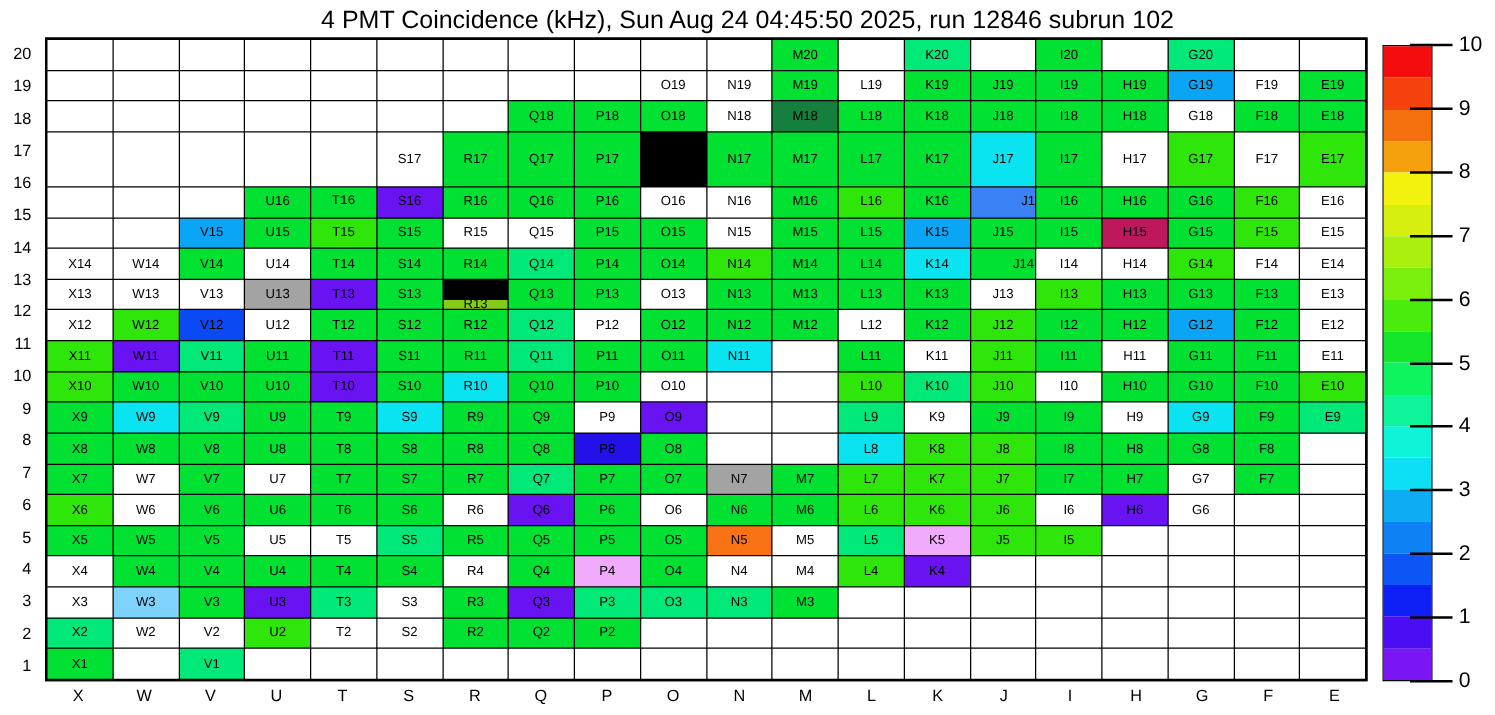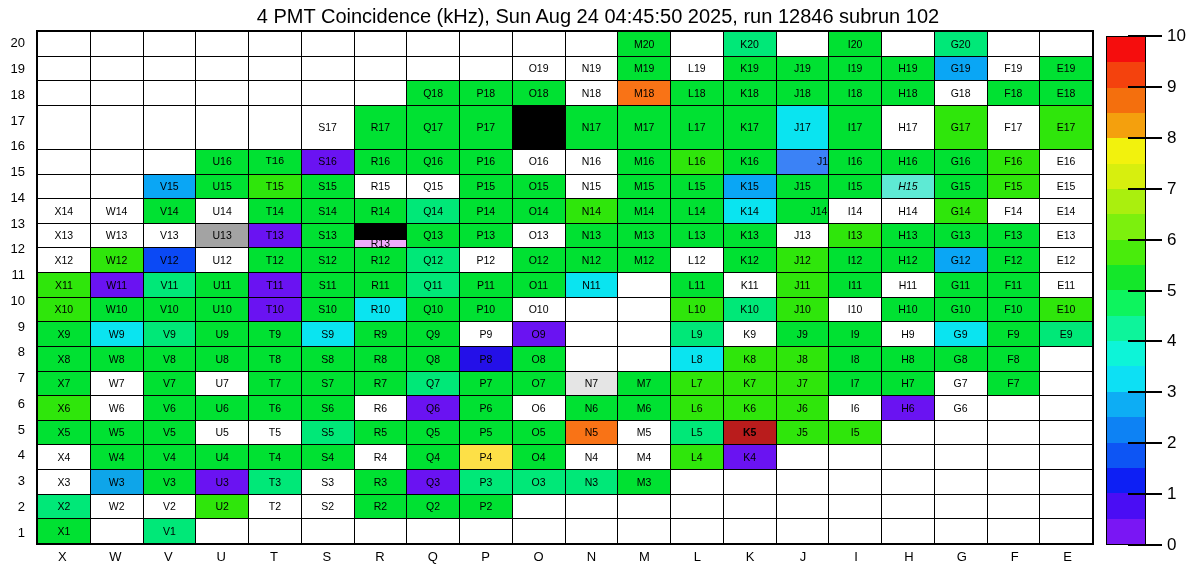--- a/index.html
+++ b/index.html
@@ -117,21 +117,21 @@
     <div class="cell"></div>
     <div class="cell"></div>
     <div class="cell"></div>
     <div class="cell"></div>
     <div class="cell"></div>
     <div class="cell"></div>
     <div class="cell" style="background: rgb(0, 225, 50);">Q18</div>
     <div class="cell" style="background: rgb(0, 225, 50);">P18</div>
     <div class="cell" style="background: rgb(0, 225, 50);">O18</div>
     <div class="cell" style="background: rgb(255, 255, 255);">N18</div>
-    <div class="cell" style="background: #f97316;">M18</div>
+    <div class="cell" style="background: #15803d;">M18</div>
     <div class="cell" style="background: rgb(0, 225, 50);">L18</div>
     <div class="cell" style="background: rgb(0, 225, 50);">K18</div>
     <div class="cell" style="background: rgb(0, 225, 50);">J18</div>
     <div class="cell" style="background: rgb(0, 225, 50);">I18</div>
     <div class="cell" style="background: rgb(0, 225, 50);">H18</div>
     <div class="cell" style="background: rgb(255, 255, 255);">G18</div>
     <div class="cell" style="background: rgb(0, 225, 50);">F18</div>
     <div class="cell" style="background: rgb(0, 225, 50);">E18</div>
     <div class="cell"></div>
     <div class="cell"></div>
@@ -182,21 +182,21 @@
     <div class="cell" style="background: rgb(255, 255, 255);">R15</div>
     <div class="cell" style="background: rgb(255, 255, 255);">Q15</div>
     <div class="cell" style="background: rgb(0, 225, 50);">P15</div>
     <div class="cell" style="background: rgb(0, 225, 50);">O15</div>
     <div class="cell" style="background: rgb(255, 255, 255);">N15</div>
     <div class="cell" style="background: rgb(0, 225, 50);">M15</div>
     <div class="cell" style="background: rgb(0, 225, 50);">L15</div>
     <div class="cell" style="background: rgb(10, 166, 245);">K15</div>
     <div class="cell" style="background: rgb(0, 225, 50);">J15</div>
     <div class="cell" style="background: rgb(0, 225, 50);">I15</div>
-    <div class="cell" style="background: #5eead4; font-style: italic;">H15</div>
+    <div class="cell" style="background: #be185d;">H15</div>
     <div class="cell" style="background: rgb(0, 225, 50);">G15</div>
     <div class="cell" style="background: rgb(47, 230, 11);">F15</div>
     <div class="cell" style="background: rgb(255, 255, 255);">E15</div>
     <div class="cell" style="background: rgb(255, 255, 255);">X14</div>
     <div class="cell" style="background: rgb(255, 255, 255);">W14</div>
     <div class="cell" style="background: rgb(0, 225, 50);">V14</div>
     <div class="cell" style="background: rgb(255, 255, 255);">U14</div>
     <div class="cell" style="background: rgb(0, 225, 50);">T14</div>
     <div class="cell" style="background: rgb(0, 225, 50);">S14</div>
     <div class="cell" style="background: rgb(0, 225, 50);">R14</div>
@@ -212,21 +212,21 @@
     <div class="cell" style="background: rgb(255, 255, 255);">H14</div>
     <div class="cell" style="background: rgb(47, 230, 11);">G14</div>
     <div class="cell" style="background: rgb(255, 255, 255);">F14</div>
     <div class="cell" style="background: rgb(255, 255, 255);">E14</div>
     <div class="cell" style="background: rgb(255, 255, 255);">X13</div>
     <div class="cell" style="background: rgb(255, 255, 255);">W13</div>
     <div class="cell" style="background: rgb(255, 255, 255);">V13</div>
     <div class="cell" style="background: #a3a3a3;">U13</div>
     <div class="cell" style="background: rgb(106, 19, 242);">T13</div>
     <div class="cell" style="background: rgb(0, 225, 50);">S13</div>
-    <div class="cell" style="background: #f0abfc; margin-top: 16px;">R13</div>
+    <div class="cell" style="background: #84cc16; margin-top: 16px;">R13</div>
     <div class="cell" style="background: rgb(0, 225, 50);">Q13</div>
     <div class="cell" style="background: rgb(0, 225, 50);">P13</div>
     <div class="cell" style="background: rgb(255, 255, 255);">O13</div>
     <div class="cell" style="background: rgb(0, 225, 50);">N13</div>
     <div class="cell" style="background: rgb(0, 225, 50);">M13</div>
     <div class="cell" style="background: rgb(0, 225, 50);">L13</div>
     <div class="cell" style="background: rgb(0, 225, 50);">K13</div>
     <div class="cell" style="background: rgb(255, 255, 255);">J13</div>
     <div class="cell" style="background: rgb(47, 230, 11);">I13</div>
     <div class="cell" style="background: rgb(0, 225, 50);">H13</div>
@@ -336,21 +336,21 @@
     <div class="cell" style="background: rgb(0, 225, 50);">X7</div>
     <div class="cell" style="background: rgb(255, 255, 255);">W7</div>
     <div class="cell" style="background: rgb(0, 225, 50);">V7</div>
     <div class="cell" style="background: rgb(255, 255, 255);">U7</div>
     <div class="cell" style="background: rgb(0, 225, 50);">T7</div>
     <div class="cell" style="background: rgb(0, 225, 50);">S7</div>
     <div class="cell" style="background: rgb(0, 225, 50);">R7</div>
     <div class="cell" style="background: rgb(0, 232, 120);">Q7</div>
     <div class="cell" style="background: rgb(0, 225, 50);">P7</div>
     <div class="cell" style="background: rgb(0, 225, 50);">O7</div>
-    <div class="cell" style="background: #e5e5e5;">N7</div>
+    <div class="cell" style="background: #a3a3a3;">N7</div>
     <div class="cell" style="background: rgb(0, 225, 50);">M7</div>
     <div class="cell" style="background: rgb(47, 230, 11);">L7</div>
     <div class="cell" style="background: rgb(47, 230, 11);">K7</div>
     <div class="cell" style="background: rgb(47, 230, 11);">J7</div>
     <div class="cell" style="background: rgb(0, 225, 50);">I7</div>
     <div class="cell" style="background: rgb(0, 225, 50);">H7</div>
     <div class="cell" style="background: rgb(255, 255, 255);">G7</div>
     <div class="cell" style="background: rgb(0, 225, 50);">F7</div>
     <div class="cell"></div>
     <div class="cell" style="background: rgb(47, 230, 11);">X6</div>
@@ -379,49 +379,49 @@
     <div class="cell" style="background: rgb(255, 255, 255);">U5</div>
     <div class="cell" style="background: rgb(255, 255, 255);">T5</div>
     <div class="cell" style="background: rgb(0, 232, 120);">S5</div>
     <div class="cell" style="background: rgb(0, 225, 50);">R5</div>
     <div class="cell" style="background: rgb(0, 225, 50);">Q5</div>
     <div class="cell" style="background: rgb(0, 225, 50);">P5</div>
     <div class="cell" style="background: rgb(0, 225, 50);">O5</div>
     <div class="cell" style="background: #f97316;">N5</div>
     <div class="cell" style="background: rgb(255, 255, 255);">M5</div>
     <div class="cell" style="background: rgb(0, 232, 120);">L5</div>
-    <div class="cell" style="background: #b91c1c; font-weight: bold;">K5</div>
+    <div class="cell" style="background: #f0abfc;">K5</div>
     <div class="cell" style="background: rgb(47, 230, 11);">J5</div>
     <div class="cell" style="background: rgb(47, 230, 11);">I5</div>
     <div class="cell"></div>
     <div class="cell"></div>
     <div class="cell"></div>
     <div class="cell"></div>
     <div class="cell" style="background: rgb(255, 255, 255);">X4</div>
     <div class="cell" style="background: rgb(0, 225, 50);">W4</div>
     <div class="cell" style="background: rgb(0, 225, 50);">V4</div>
     <div class="cell" style="background: rgb(0, 225, 50);">U4</div>
     <div class="cell" style="background: rgb(0, 225, 50);">T4</div>
     <div class="cell" style="background: rgb(0, 225, 50);">S4</div>
     <div class="cell" style="background: rgb(255, 255, 255);">R4</div>
     <div class="cell" style="background: rgb(0, 225, 50); text-align: right;">Q4</div>
-    <div class="cell" style="background: #fde047;">P4</div>
+    <div class="cell" style="background: #f0abfc;">P4</div>
     <div class="cell" style="background: rgb(0, 225, 50);">O4</div>
     <div class="cell" style="background: rgb(255, 255, 255);">N4</div>
     <div class="cell" style="background: rgb(255, 255, 255);">M4</div>
     <div class="cell" style="background: rgb(47, 230, 11);">L4</div>
     <div class="cell" style="background: rgb(106, 19, 242);">K4</div>
     <div class="cell"></div>
     <div class="cell"></div>
     <div class="cell"></div>
     <div class="cell"></div>
     <div class="cell"></div>
     <div class="cell"></div>
     <div class="cell" style="background: rgb(255, 255, 255);">X3</div>
-    <div class="cell" style="background: #0ea5e9;">W3</div>
+    <div class="cell" style="background: #7dd3fc;">W3</div>
     <div class="cell" style="background: rgb(0, 225, 50);">V3</div>
     <div class="cell" style="background: rgb(106, 19, 242);">U3</div>
     <div class="cell" style="background: rgb(0, 232, 120);">T3</div>
     <div class="cell" style="background: rgb(255, 255, 255);">S3</div>
     <div class="cell" style="background: rgb(0, 225, 50);">R3</div>
     <div class="cell" style="background: rgb(106, 19, 242);">Q3</div>
     <div class="cell" style="background: rgb(0, 232, 120);">P3</div>
     <div class="cell" style="background: rgb(0, 232, 120);">O3</div>
     <div class="cell" style="background: rgb(0, 232, 120);">N3</div>
     <div class="cell" style="background: rgb(0, 225, 50);">M3</div>

